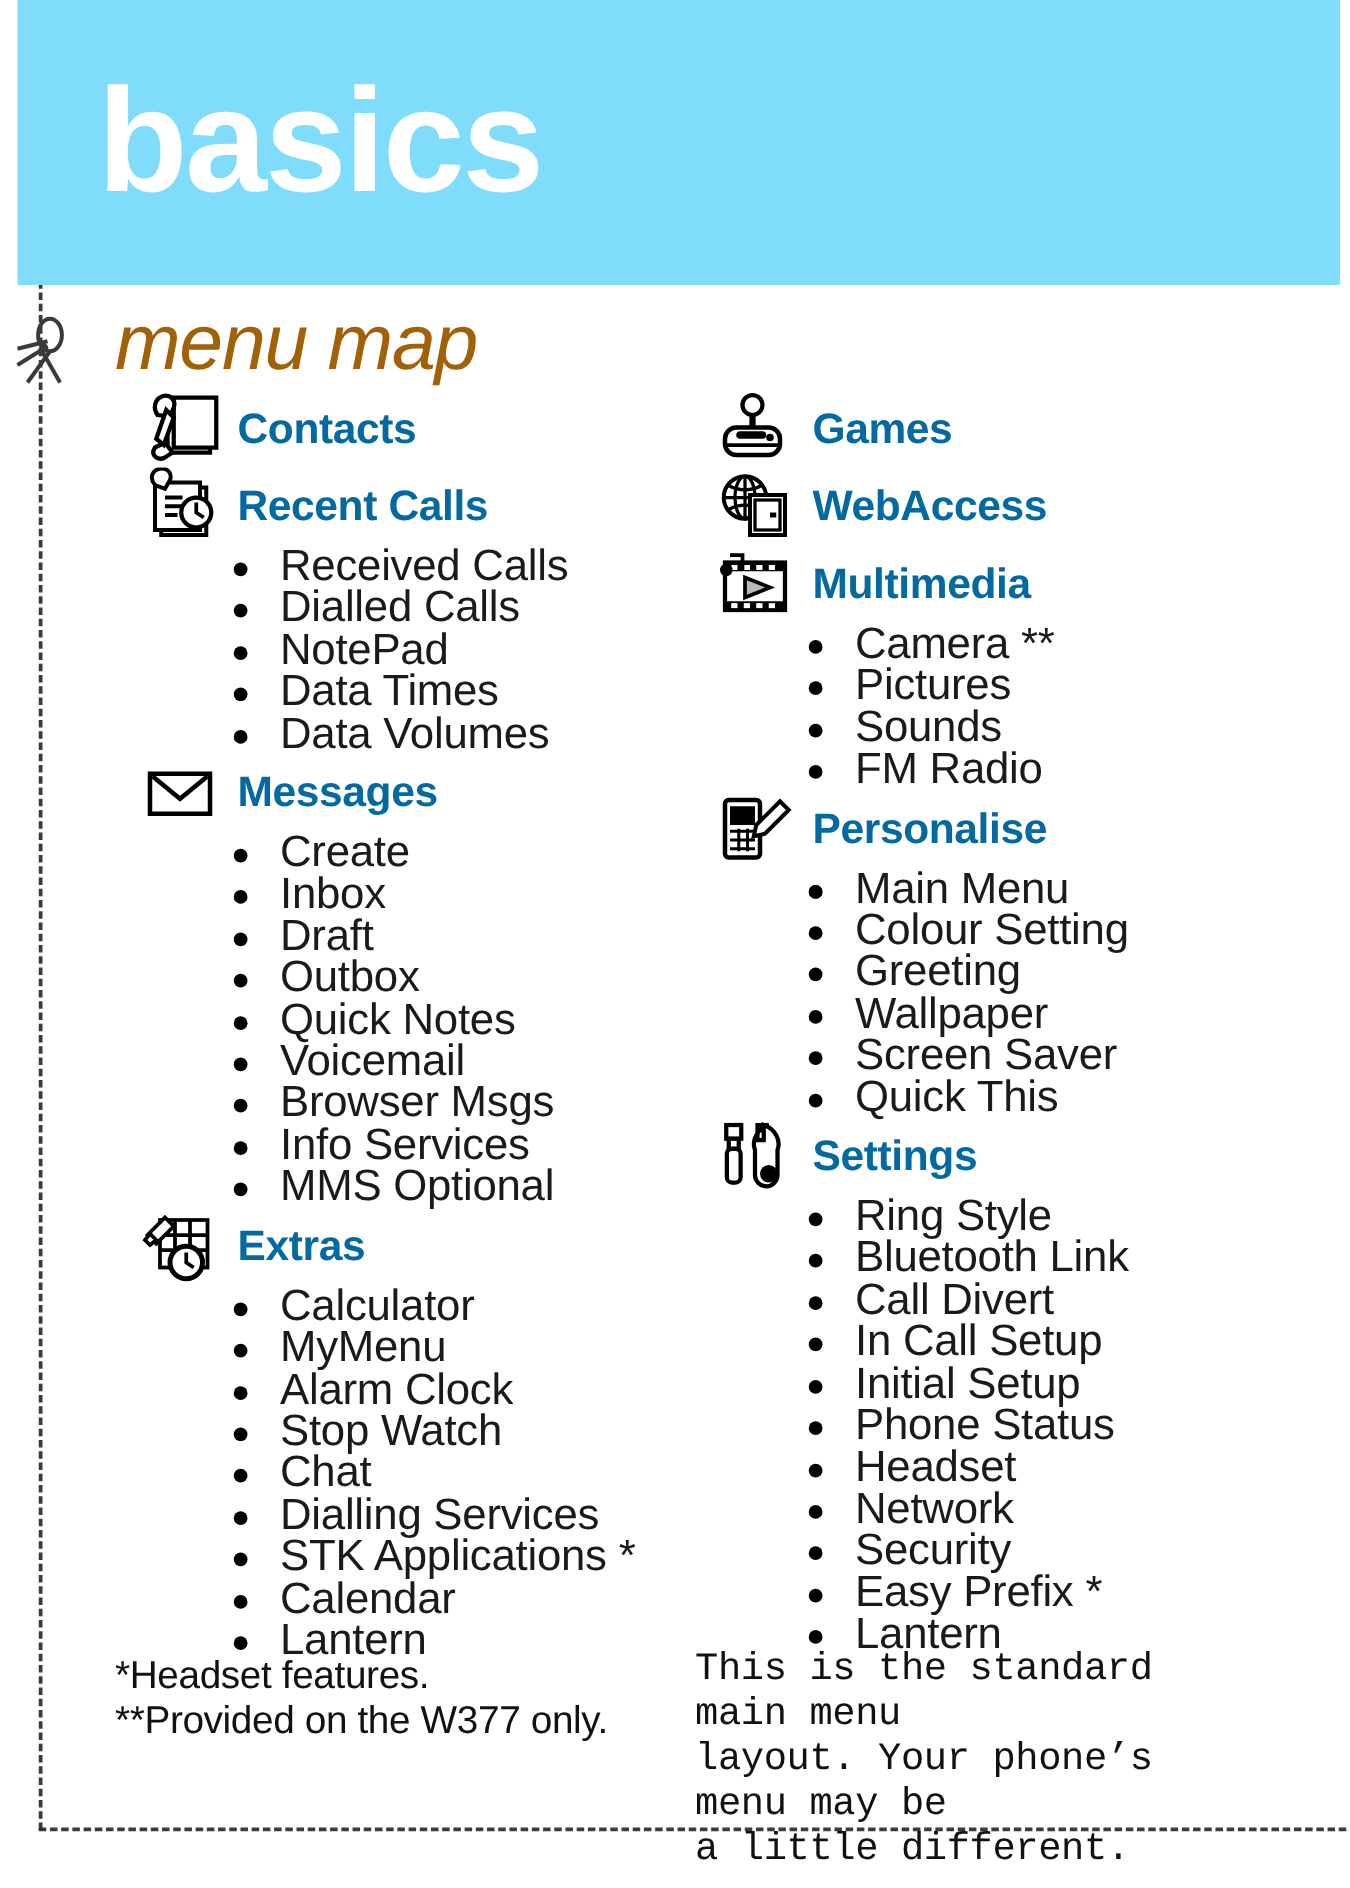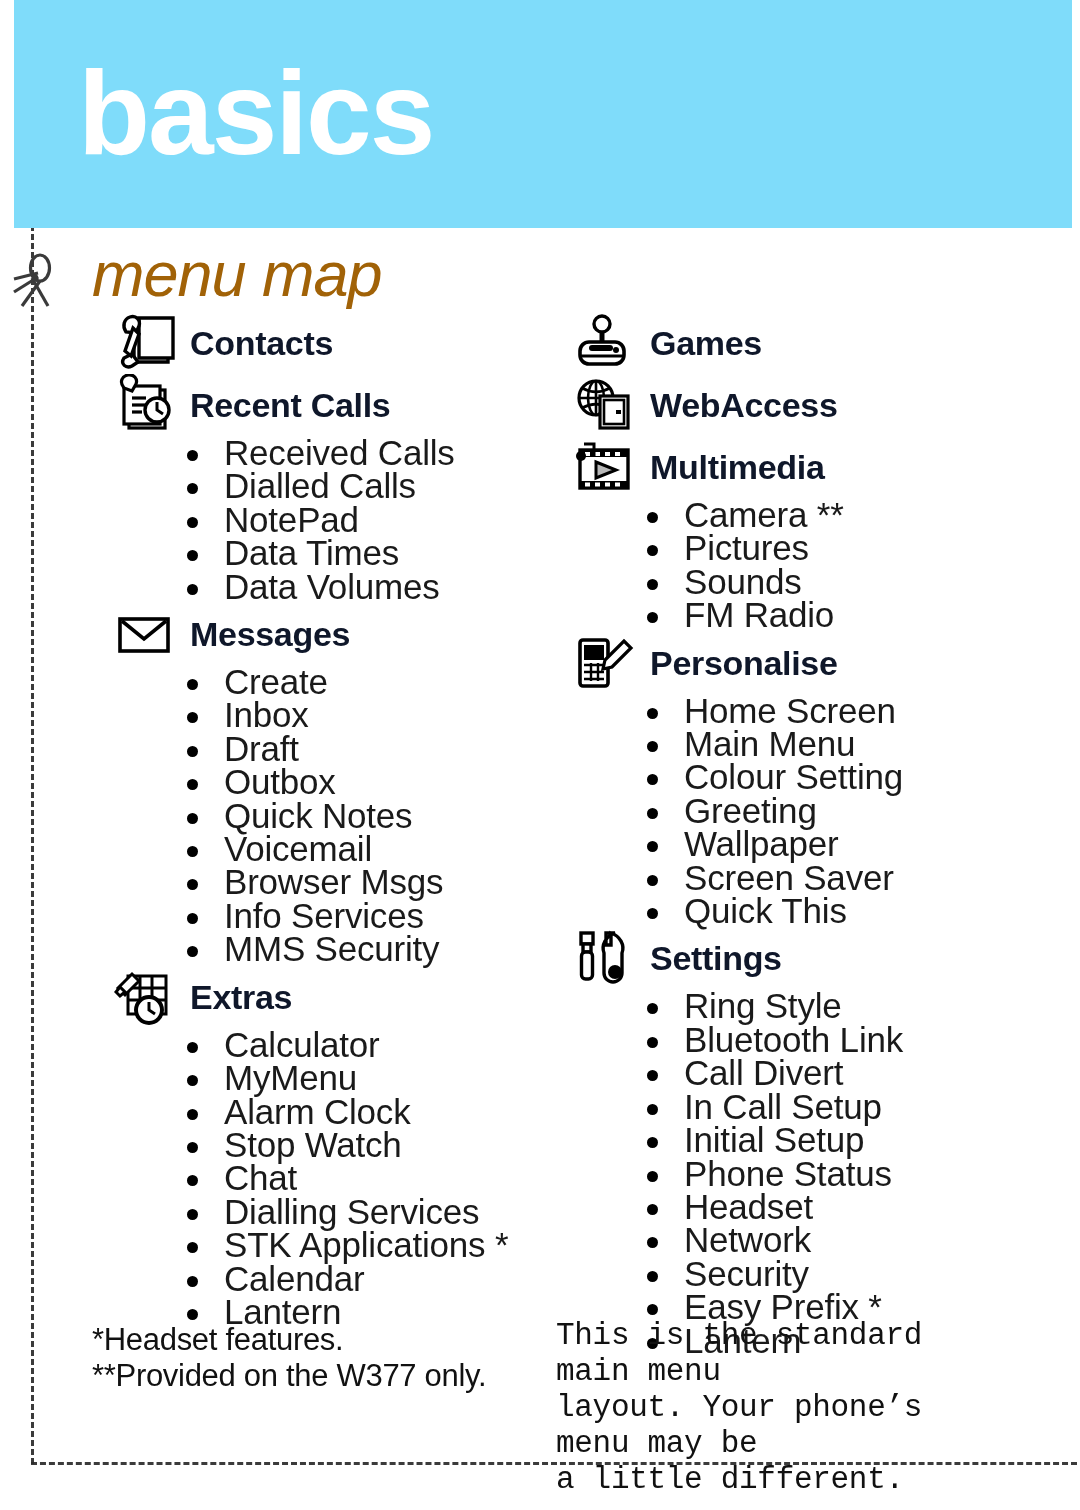--- a/index.html
+++ b/index.html
@@ -111,21 +111,21 @@
     height: 62px;
     display: block;
   }
   .group-icon svg { display: block; width: 100%; height: 100%; }
 
   .group-label {
     font-size: 34px;
     font-weight: bold;
     line-height: 38px;
     letter-spacing: -0.3px;
-    color: #0f172a;
+    color: #0369a1;
   }
 
   .group-items {
     list-style: none;
     margin: 0;
     padding: 0 0 0 112px;
   }
   .group-item {
     position: relative;
     font-size: 35px;
@@ -243,21 +243,21 @@
         </div>
         <ul class="group-items">
           <li class="group-item"><span class="bullet"></span><span>Create</span></li>
           <li class="group-item"><span class="bullet"></span><span>Inbox</span></li>
           <li class="group-item"><span class="bullet"></span><span>Draft</span></li>
           <li class="group-item"><span class="bullet"></span><span>Outbox</span></li>
           <li class="group-item"><span class="bullet"></span><span>Quick Notes</span></li>
           <li class="group-item"><span class="bullet"></span><span>Voicemail</span></li>
           <li class="group-item"><span class="bullet"></span><span>Browser Msgs</span></li>
           <li class="group-item"><span class="bullet"></span><span>Info Services</span></li>
-          <li class="group-item"><span class="bullet"></span><span>MMS Security</span></li>
+          <li class="group-item"><span class="bullet"></span><span>MMS Optional</span></li>
         </ul>
       </div>
       <div class="menu-group">
         <div class="group-head">
           <span class="group-icon">
             <svg viewBox="0 0 68 62">
               <g stroke="#000" stroke-width="3" fill="#fff">
       <rect x="16" y="10" width="38" height="38"></rect>
       <path d="M16 22 h38 M16 34 h38 M28 10 v38 M40 10 v38"></path>
       <path d="M6 22 l14-14 7 7 -14 14 z"></path>
@@ -357,21 +357,21 @@
       <rect x="12" y="13" width="20" height="15" fill="#000"></rect>
       <g stroke="#000" stroke-width="2.4">
                 <path d="M12 33 h20 M12 40 h20 M12 47 h20 M19 31 v18 M26 31 v18"></path>
               </g>
       <path d="M33 28 L52 9 l7 7 -19 19 -9 2 z" fill="#fff" stroke="#000" stroke-width="3.2"></path>
             </svg>
           </span>
           <span class="group-label">Personalise</span>
         </div>
         <ul class="group-items">
-          <li class="group-item"><span class="bullet"></span><span>Home Screen</span></li>
+          <li class="group-item"><span class="bullet"></span></li>
           <li class="group-item"><span class="bullet"></span><span>Main Menu</span></li>
           <li class="group-item"><span class="bullet"></span><span>Colour Setting</span></li>
           <li class="group-item"><span class="bullet"></span><span>Greeting</span></li>
           <li class="group-item"><span class="bullet"></span><span>Wallpaper</span></li>
           <li class="group-item"><span class="bullet"></span><span>Screen Saver</span></li>
           <li class="group-item"><span class="bullet"></span><span>Quick This</span></li>
         </ul>
       </div>
       <div class="menu-group">
         <div class="group-head">

